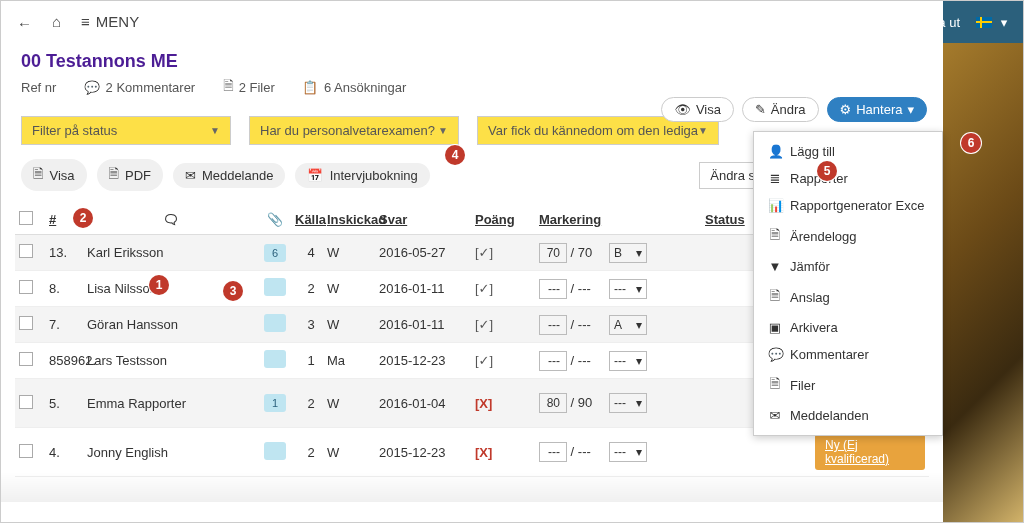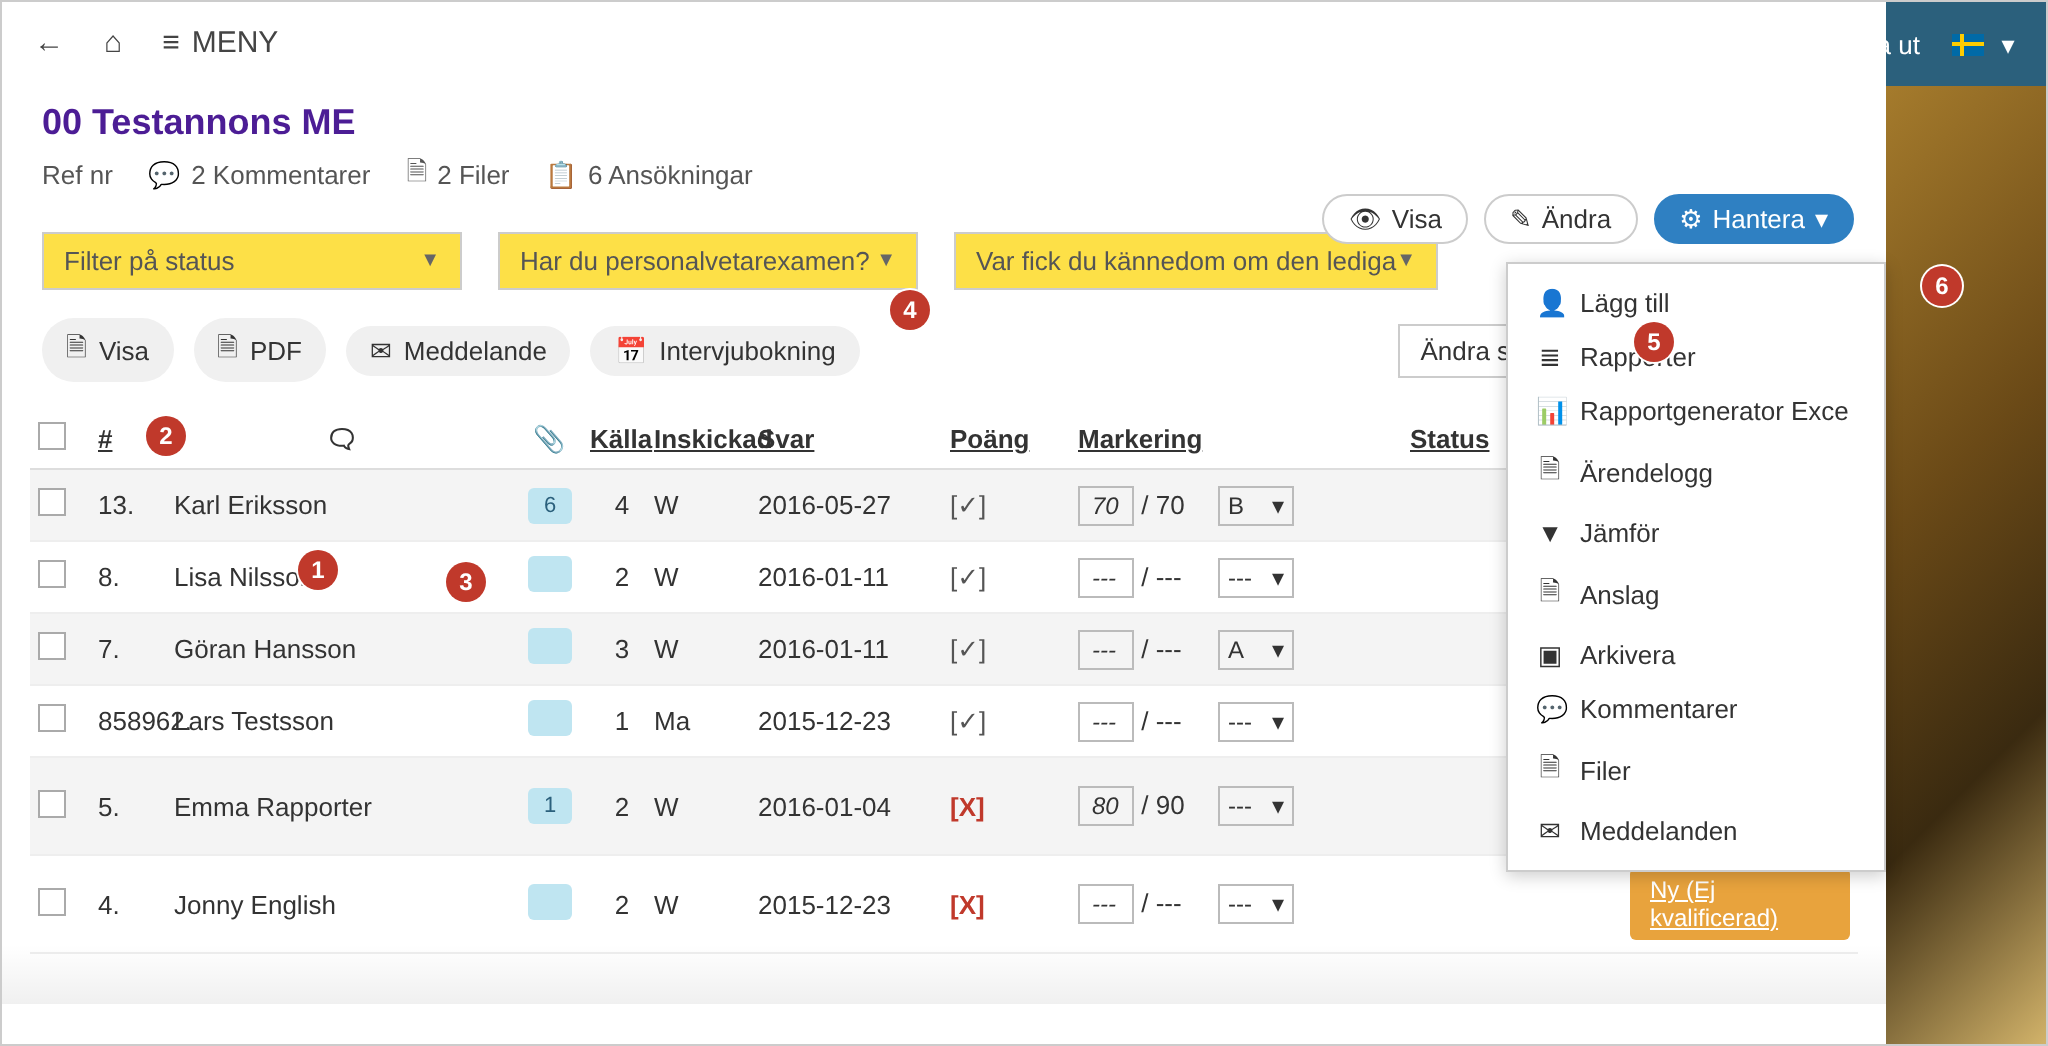--- a/index.html
+++ b/index.html
@@ -20,21 +20,21 @@
   .flag::before { left:4px; top:0; width:2px; height:100%; }
   .flag::after  { top:4px; left:0; height:2px; width:100%; }
 
   
   .subbar { height:40px; display:flex; align-items:center; gap:20px; padding:0 16px; border-bottom:0; color:#444; }
   .subbar .sb-item { cursor:pointer; display:inline-flex; align-items:center; gap:6px; font-size:15px; }
 
   
   .title-row { padding:10px 20px 2px; display:flex; align-items:flex-start; }
   .title-left h1 { font-size:18px; color:#4c1d95; font-weight:bold; }
-  .meta-row { padding:2px 20px 12px; display:flex; align-items:center; gap:18px; color:#555; font-size:13px; }
+  .meta-row { padding:2px 20px 12px; display:flex; align-items:center; gap:28px; color:#555; font-size:13px; }
   .meta-row .m { display:inline-flex; align-items:center; gap:5px; }
 
   .action-row { position:absolute; top:96px; right:16px; display:flex; gap:8px; }
   .pill { border:1px solid #ccc; border-radius:16px; padding:4px 12px; background:#fff; display:inline-flex; align-items:center; gap:5px; cursor:pointer; font-size:13px; }
   .pill-blue { background:#2f80c2; color:#fff; border-color:#2f80c2; }
 
   
   .filters-row { padding:6px 20px 10px; display:flex; gap:18px; }
   .select { border:1px solid #ccc; padding:6px 10px; min-width:210px; background:#fde047; display:flex; align-items:center; justify-content:space-between; cursor:pointer; font-size:13px; color:#555; }
   .select .caret { font-size:10px; color:#666; }
@@ -48,21 +48,21 @@
   
   .table { margin:4px 14px 0; }
   .thead, .trow { display:grid; grid-template-columns: 30px 38px 168px 40px 32px 52px 96px 64px 70px 96px 1fr 110px; align-items:center; padding:6px 4px; }
   .thead { border-bottom:1px solid #ddd; font-weight:bold; }
   .thead .u { text-decoration:underline; cursor:pointer; }
   .trow { border-bottom:1px solid #eee; min-height:36px; }
   .trow.alt { background:#f4f4f4; }
   .chk { width:14px; height:14px; border:1px solid #aaa; background:#fff; display:inline-block; }
   .comment-bubble { display:inline-flex; align-items:center; justify-content:center; width:22px; height:18px; background:#bfe5f1; border-radius:3px; position:relative; font-size:11px; color:#2b607c; }
   .comment-bubble::after { content:""; position:absolute; bottom:-4px; left:4px; border:4px solid transparent; border-top-color:#bfe5f1; }
-  .score-box { display:inline-block; border:1px solid #bbb; padding:2px 6px; min-width:28px; text-align:left; font-size:12px;font-style:italic; }
+  .score-box { display:inline-block; border:1px solid #bbb; padding:2px 6px; min-width:28px; text-align:right; font-size:12px; }
   .mark-sel { border:1px solid #bbb; padding:2px 4px; min-width:38px; display:inline-flex; align-items:center; justify-content:space-between; font-size:12px; }
   .status-badge { display:inline-block; color:#fff; border-radius:3px; padding:4px 10px; font-size:12px; }
   .st-green { background:#28a745; }
   .st-orange { background:#e8a33d;text-decoration:underline; }
   .check-ico { color:#555; }
   .x-ico { color:#c0392b; font-weight:bold; }
   .clip-col, .comment-col { text-align:center; }
 
   
   .menu-pop { position:absolute; top:130px; right:0; width:190px; background:#fff; border:1px solid #ccc; box-shadow:0 2px 8px rgba(0,0,0,0.2); padding:6px 0; z-index:5; }

